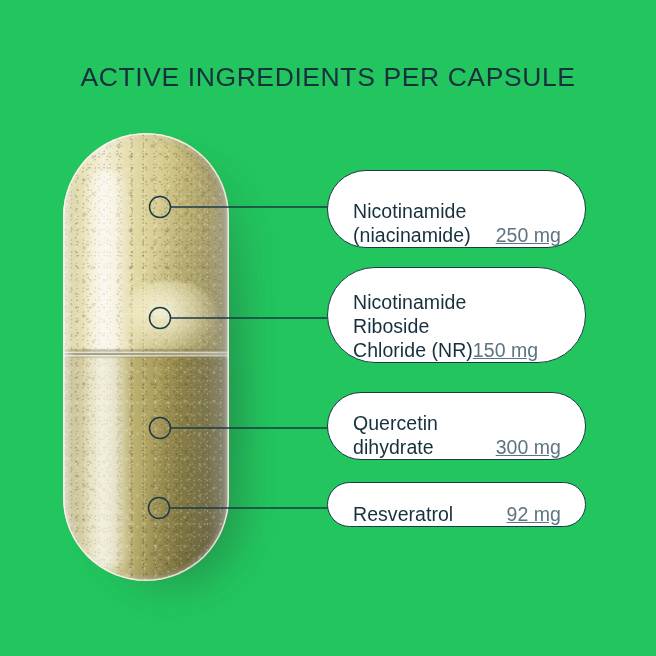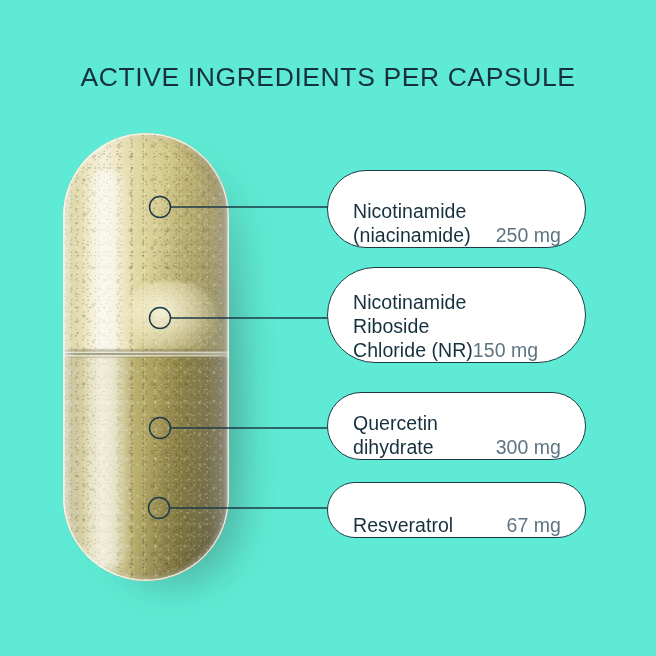--- a/index.html
+++ b/index.html
@@ -8,21 +8,21 @@
     padding: 0;
     background: #ffffff;
   }
   body {
     font-family: "Liberation Sans", sans-serif;
   }
   #stage {
     position: relative;
     width: 656px;
     height: 656px;
-    background: #5eead4;
+    background: #22c55e;
     overflow: hidden;
   }
 
   
   #page-title {
     position: absolute;
     left: 0;
     top: 62px;
     width: 656px;
     text-align: center;
@@ -278,26 +278,27 @@
     white-space: pre-line;
     letter-spacing: 0.05px;
   }
   .callout-dose {
     font-size: 19.5px;
     line-height: 24px;
     color: #5d7481;
     white-space: nowrap;
     margin-left: auto;
     letter-spacing: 0.05px;
+    text-decoration: underline;
   }
 
   #callout-1 { top: 170px; width: 259px; height: 78px;  border-radius: 39px;  padding: 0 24px 0 25px; }
   #callout-2 { top: 267px; width: 259px; height: 96px;  border-radius: 48px;  padding: 0 20px 0 25px; }
   #callout-3 { top: 392px; width: 259px; height: 68px;  border-radius: 34px;  padding: 8px 24px 0 25px; }
-  #callout-4 { top: 482px; width: 259px; height: 56px;  border-radius: 28px;  padding: 0 24px 0 25px; }
+  #callout-4 { top: 482px; width: 259px; height: 45px;  border-radius: 28px;  padding: 0 24px 0 25px; }
 
   #callout-2 .callout-dose { margin-left: 0; }
 </style>
 </head>
 <body>
 
 <div id="stage">
 
   <div id="page-title">ACTIVE INGREDIENTS PER CAPSULE</div>
 
@@ -352,16 +353,16 @@
   </div>
 
   <div class="callout" id="callout-3">
     <span class="callout-name">Quercetin
 dihydrate</span>
     <span class="callout-dose">300 mg</span>
   </div>
 
   <div class="callout" id="callout-4">
     <span class="callout-name">Resveratrol</span>
-    <span class="callout-dose">67 mg</span>
+    <span class="callout-dose">92 mg</span>
   </div>
 
 </div>
 
 </body></html>

